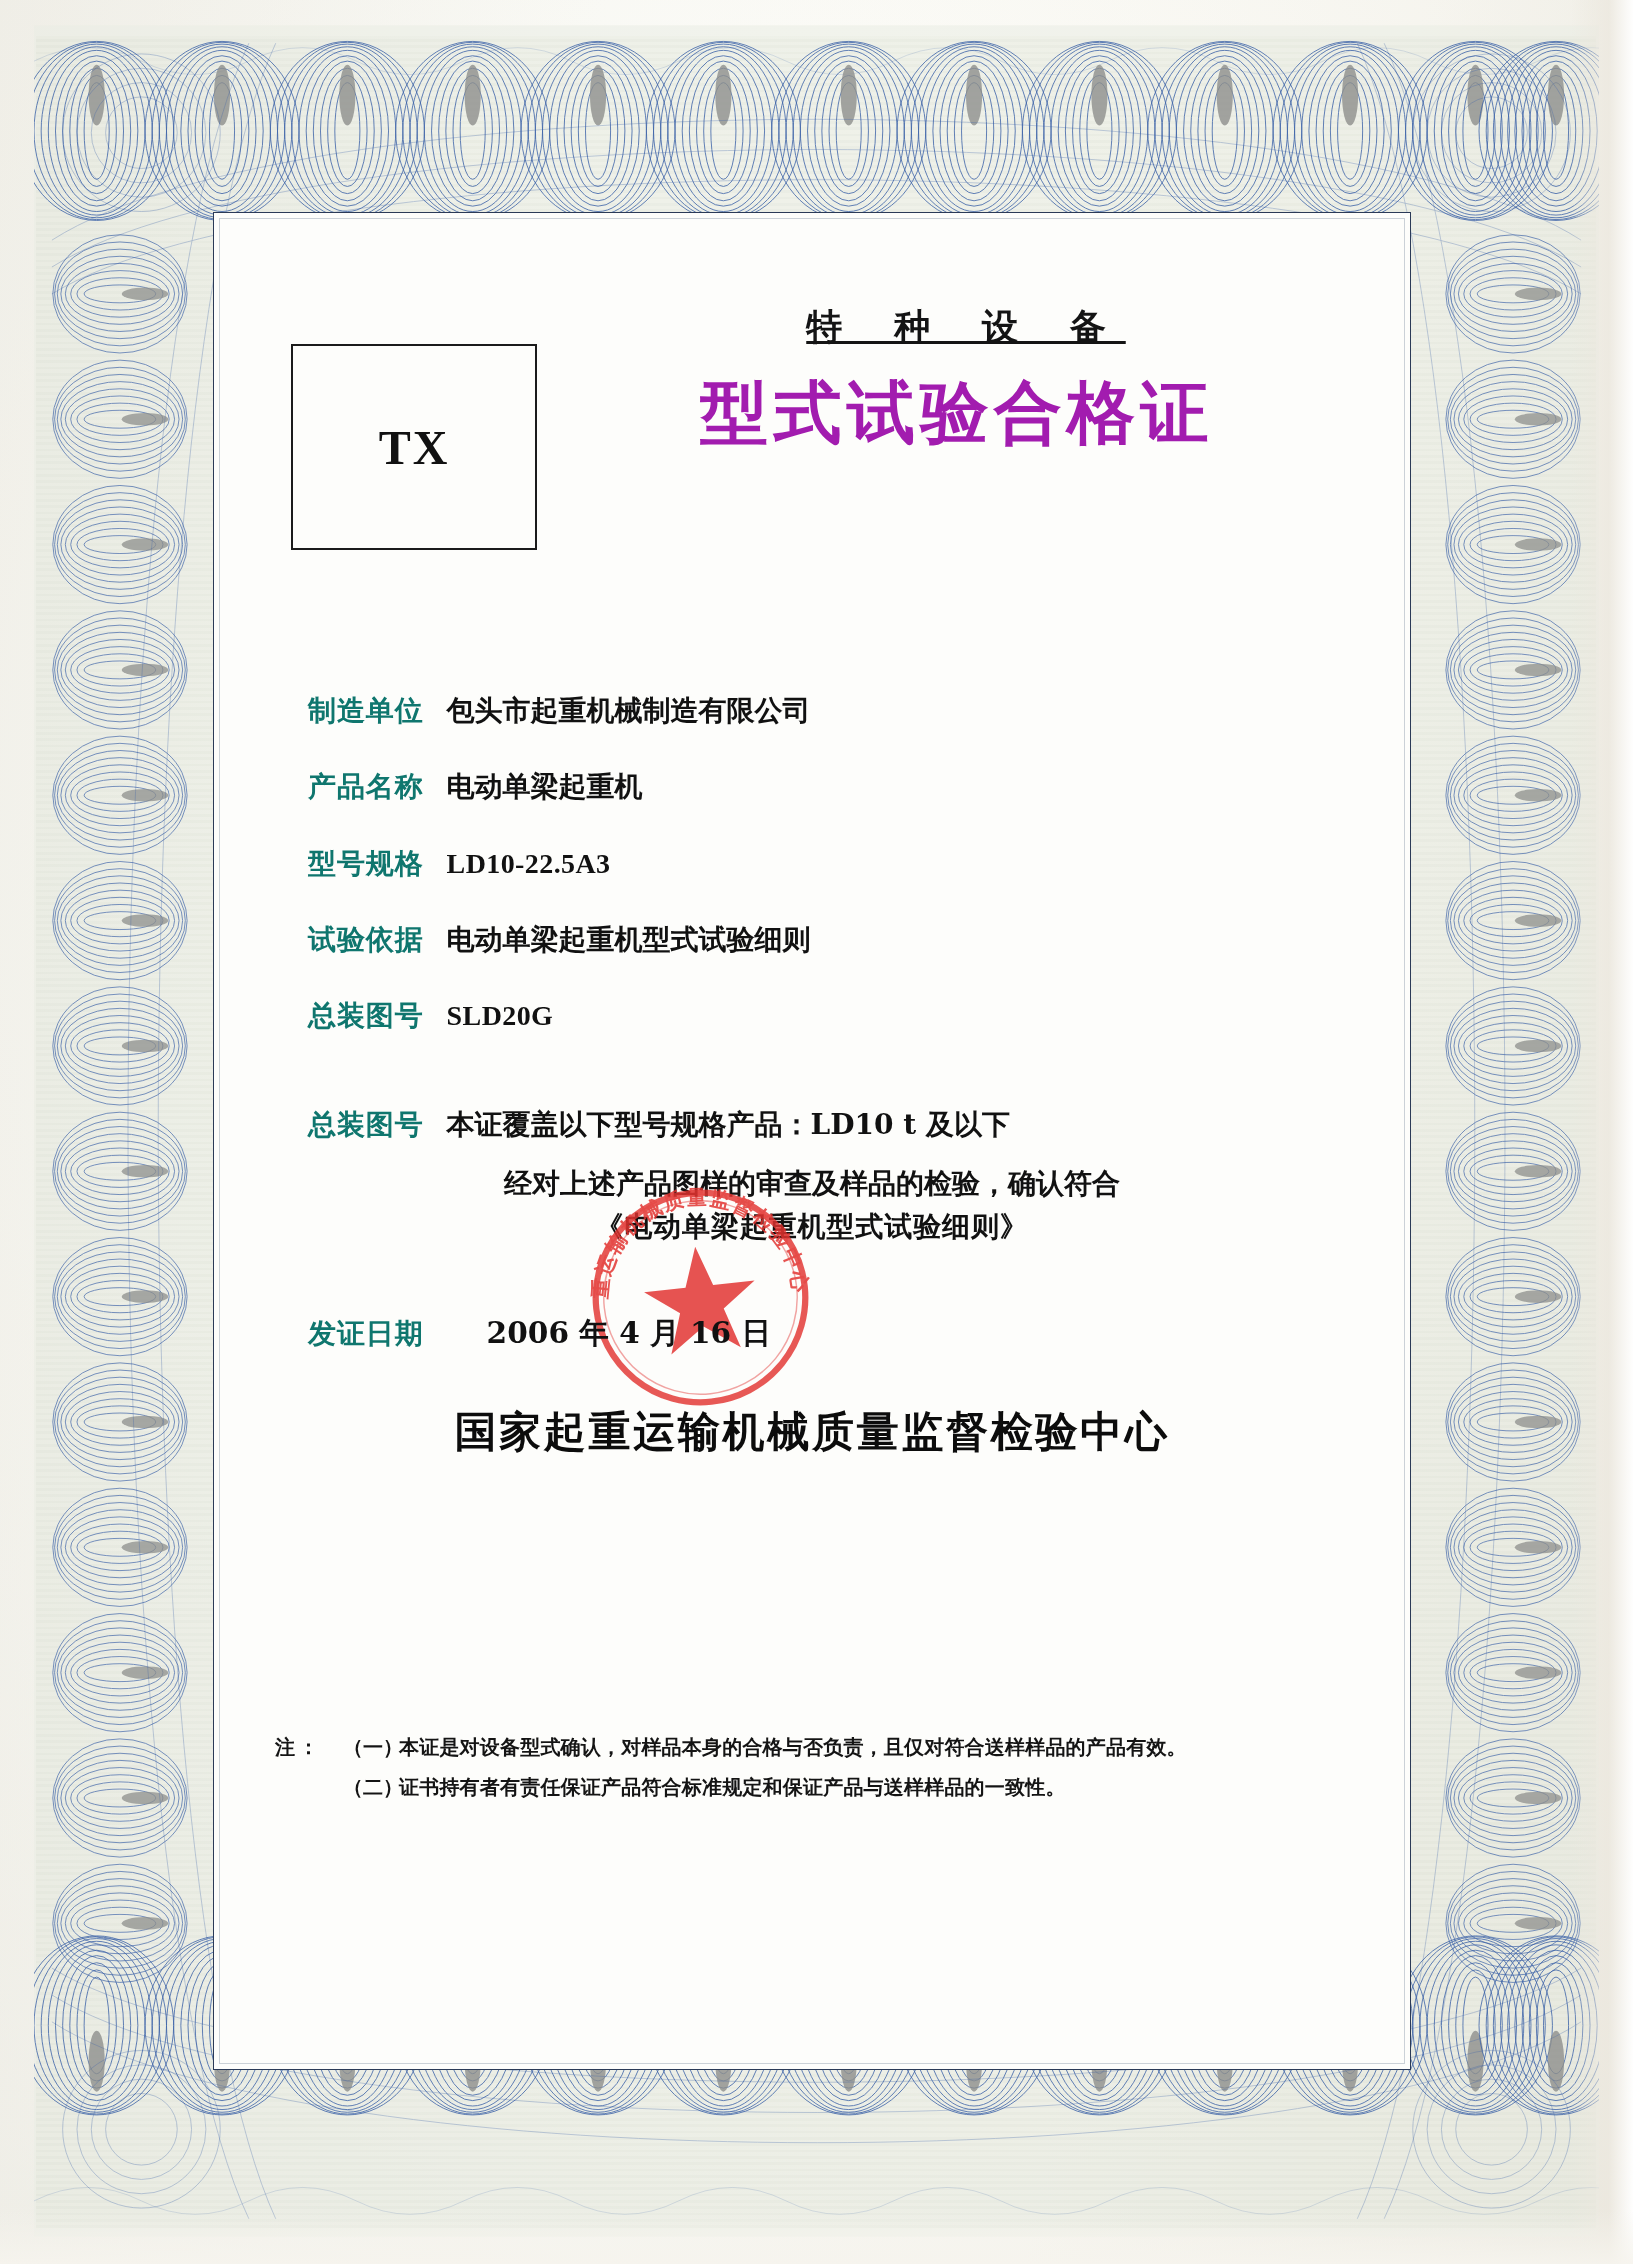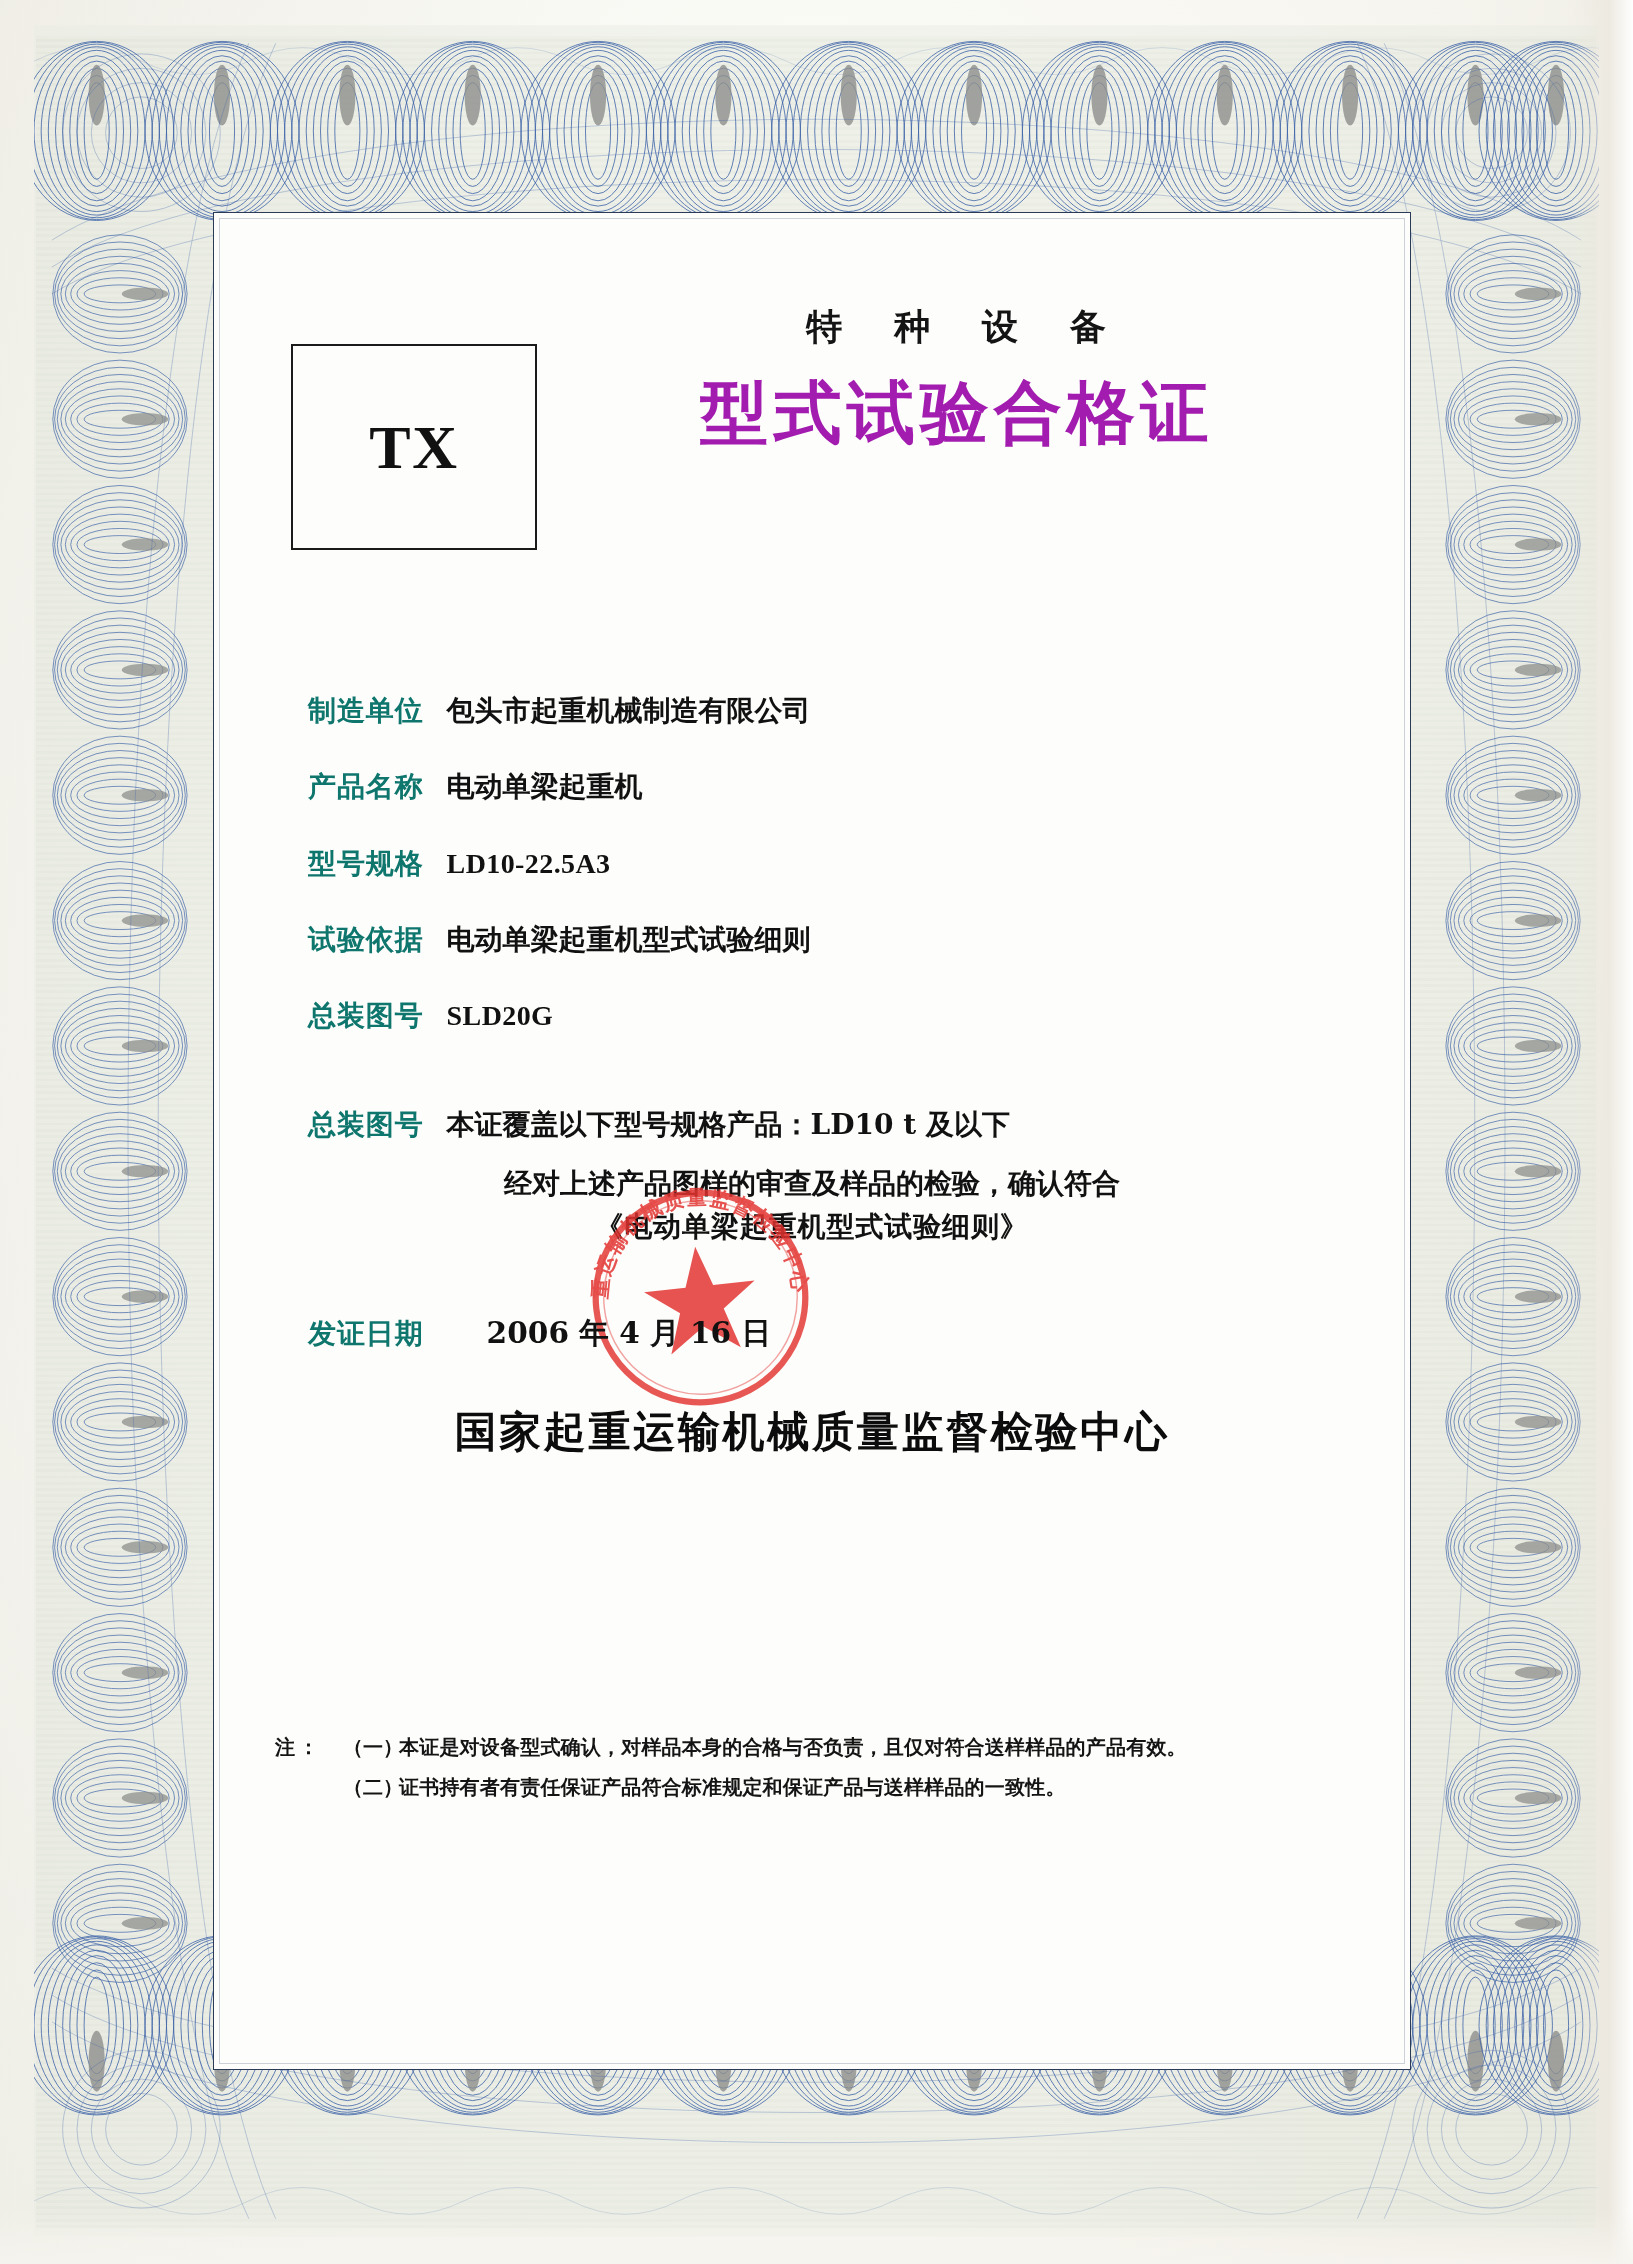--- a/index.html
+++ b/index.html
@@ -92,39 +92,40 @@
     height: 206px;
     border: 2.7px solid #1b1b1b;
     box-sizing: border-box;
     display: flex;
     align-items: center;
     justify-content: center;
   }
   #tx-text {
     font-family: "Liberation Serif", serif;
     font-weight: bold;
-    font-size: 62px;
+    font-size: 48px;
     letter-spacing: 1.8px;
     color: #111;
   }
 
   #header-block {
     position: absolute;
     left: 349px;
     top: 90px;
     width: 788px;
     text-align: center;
   }
   #sub-title {
     font-family: "DejaVu Serif", serif;
     font-size: 36px;
     letter-spacing: 19.7px;
     color: #141414;
     font-weight: 700;
     padding-left: 18px;
+    text-decoration: underline;
   }
   #main-title {
     font-family: "DejaVu Serif", serif;
     font-size: 68px;
     font-weight: 700;
     letter-spacing: 5.4px;
     color: #a21caf;
     margin-top: 16px;
     white-space: nowrap;
   }

